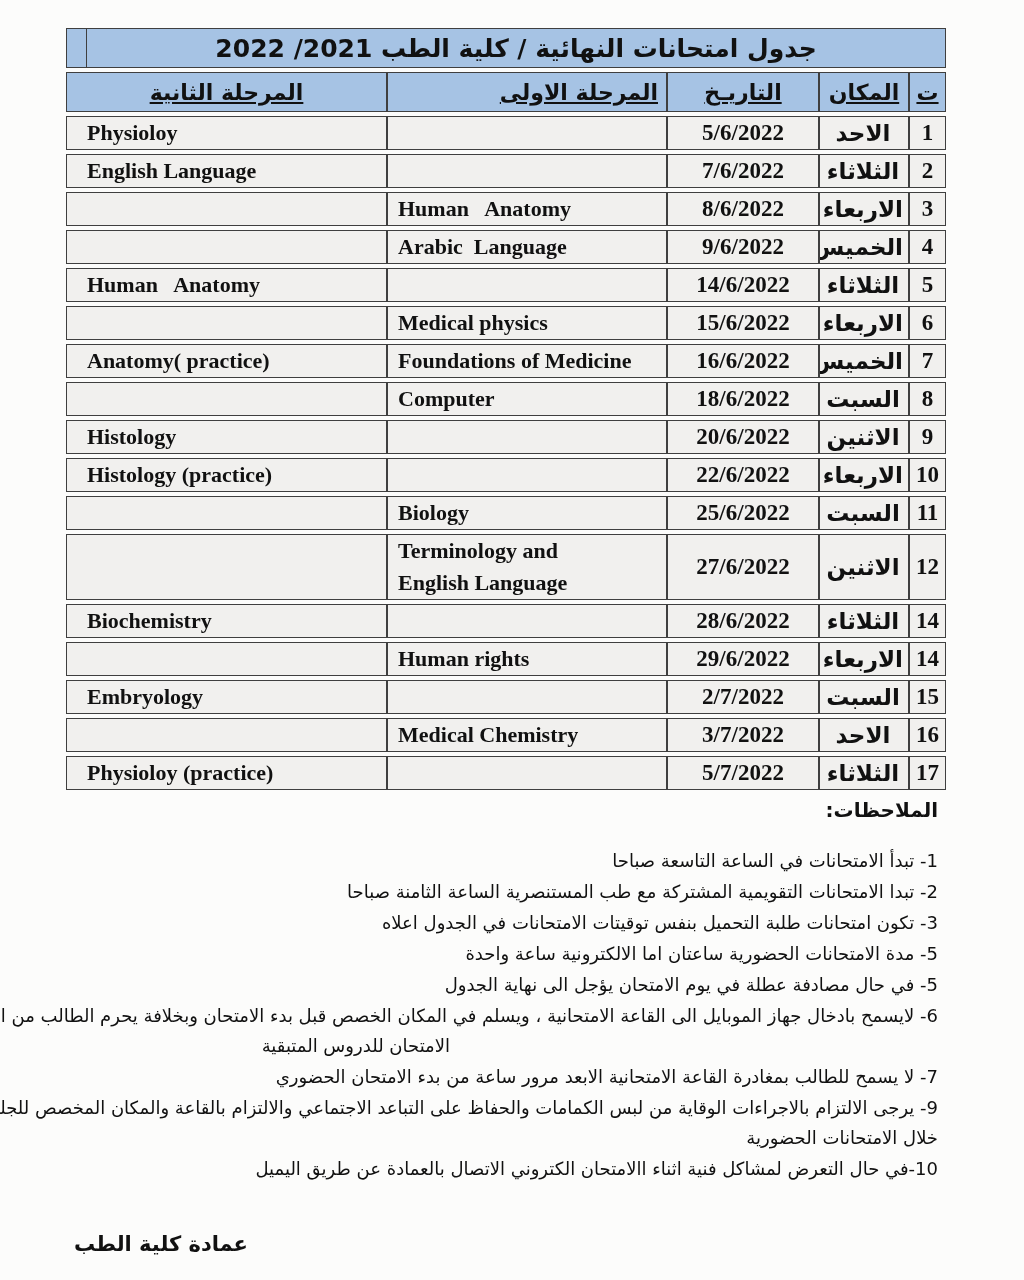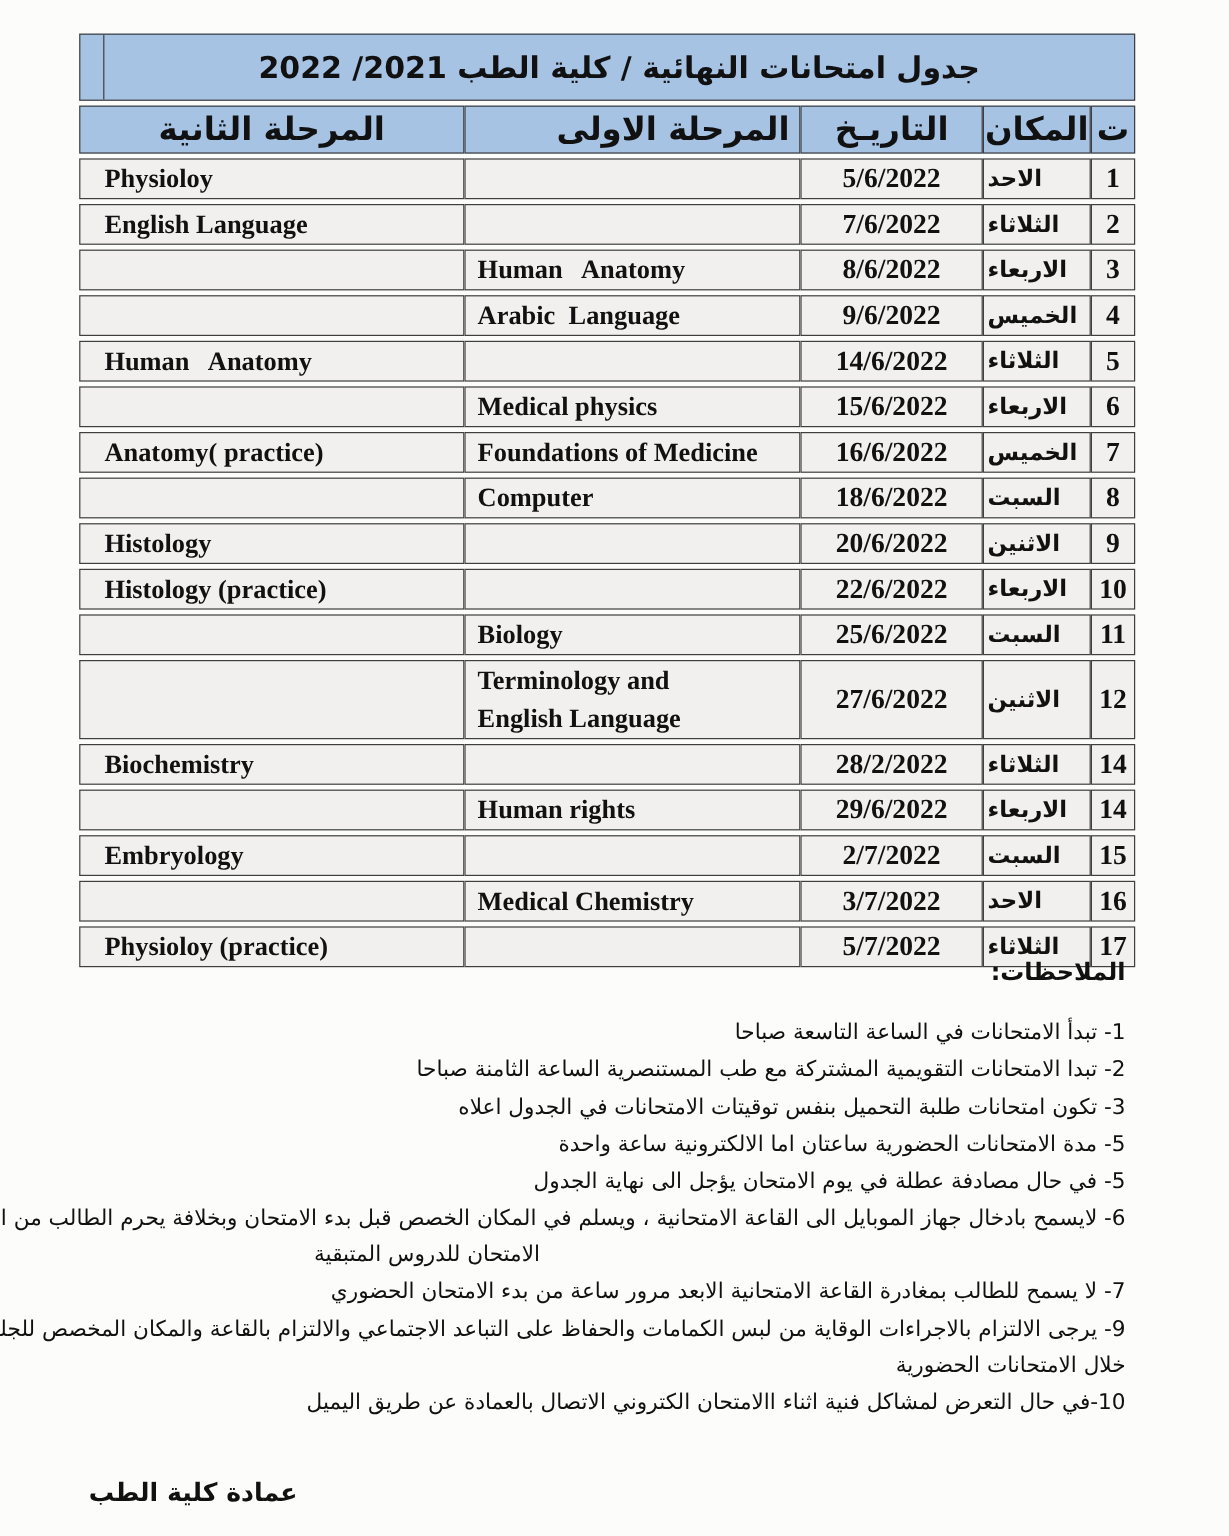--- a/index.html
+++ b/index.html
@@ -7,37 +7,37 @@
     --cell-bg:#f1f0ee;
     --border:#3f3f3f;
     --text:#111111;
   }
   *{box-sizing:border-box;margin:0;padding:0;}
   body{width:1024px;height:1280px;background:#fcfcfb;font-family:"DejaVu Sans",sans-serif;color:var(--text);}
   .sheet{position:relative;width:1024px;height:1280px;overflow:hidden;}
 
   
   .exam-table{position:absolute;top:28px;left:66px;width:880px;}
-  .title-bar{display:flex;background:var(--header-bg);border:1px solid var(--border);height:56px;}
+  .title-bar{display:flex;background:var(--header-bg);border:1px solid var(--border);height:40px;}
   .title-spacer{width:20px;border-right:1px solid var(--border);}
   .title-text{flex:1;display:flex;align-items:center;justify-content:center;
     font-weight:bold;font-size:25px;direction:rtl;}
   table{width:100%;table-layout:fixed;border-collapse:separate;border-spacing:0 4px;direction:rtl;}
   col.c-num{width:37px;} col.c-day{width:90px;} col.c-date{width:152px;}
   col.c-s1{width:280px;} col.c-s2{width:321px;}
   th,td{border:1px solid var(--border);background:var(--cell-bg);vertical-align:middle;overflow:hidden;}
-  thead th{background:var(--header-bg);height:40px;font-size:27px;font-weight:bold;}
+  thead th{background:var(--header-bg);height:40px;font-size:22px;font-weight:bold;text-decoration:underline;}
   th.h-num{text-align:center;}
   th.h-day{text-align:center;}
   th.h-date{text-align:center;}
   th.h-s1{text-align:right;padding-left:4px;padding-right:8px;}
   th.h-s2{text-align:center;}
   tbody td{height:34px;font-weight:bold;}
   td.c-num{text-align:center;font-family:"Liberation Serif",serif;font-size:23px;}
-  td.c-day{text-align:left;padding-right:5px;padding-left:3px;font-size:19px;}
+  td.c-day{text-align:center;padding-right:5px;padding-left:3px;font-size:23px;}
   td.c-date{text-align:center;font-family:"Liberation Serif",serif;font-size:23px;direction:ltr;}
   td.c-s1,td.c-s2{direction:ltr;text-align:left;font-family:"Liberation Serif",serif;
     font-size:22px;white-space:pre-wrap;line-height:32px;}
   td.c-s1{padding-left:10px;}
   td.c-s2{padding-left:20px;}
 
   
   .notes{position:absolute;top:798px;right:0;left:0;direction:rtl;padding-right:86px;padding-left:6px;}
   .notes-heading{font-weight:bold;font-size:20px;margin-bottom:24px;}
   .note-line{font-size:18px;line-height:30px;white-space:nowrap;}
@@ -159,21 +159,21 @@
             <td class="c-num">12</td>
             <td class="c-day">الاثنين</td>
             <td class="c-date">27/6/2022</td>
             <td class="c-s1">Terminology and
 English Language</td>
             <td class="c-s2"></td>
           </tr>
           <tr>
             <td class="c-num">14</td>
             <td class="c-day">الثلاثاء</td>
-            <td class="c-date">28/2/2022</td>
+            <td class="c-date">28/6/2022</td>
             <td class="c-s1"></td>
             <td class="c-s2">Biochemistry</td>
           </tr>
           <tr>
             <td class="c-num">14</td>
             <td class="c-day">الاربعاء</td>
             <td class="c-date">29/6/2022</td>
             <td class="c-s1">Human rights</td>
             <td class="c-s2"></td>
           </tr>

